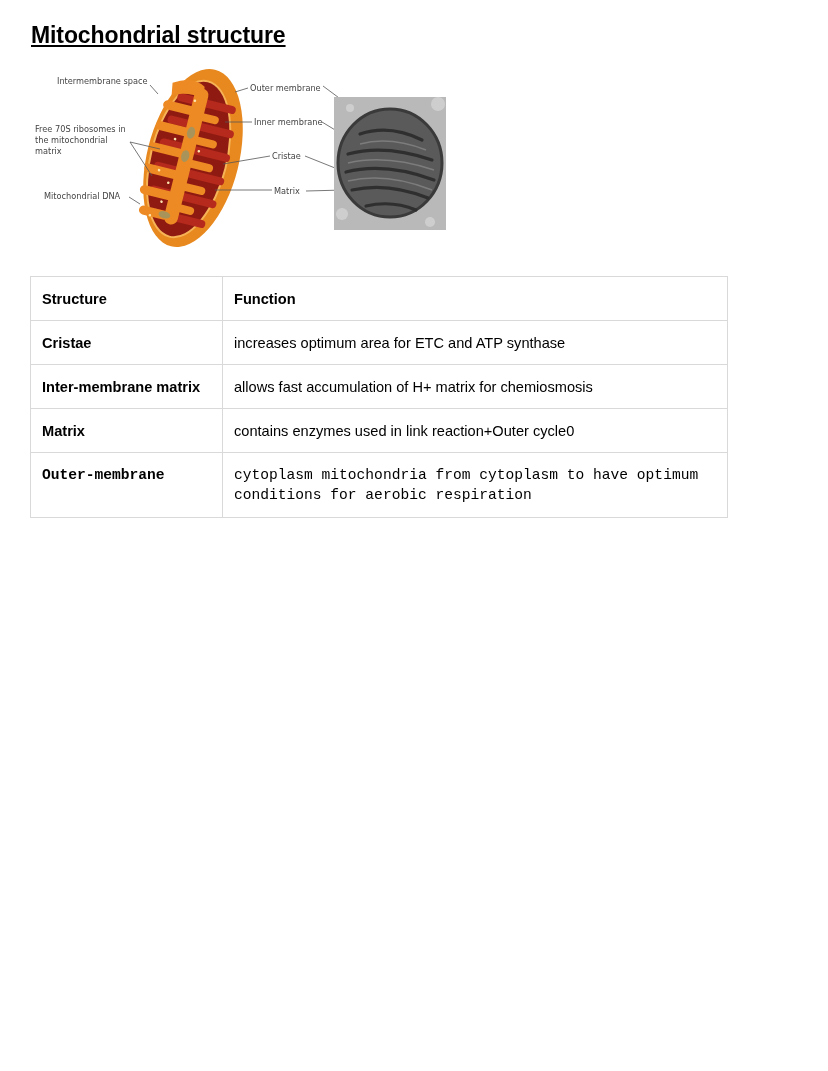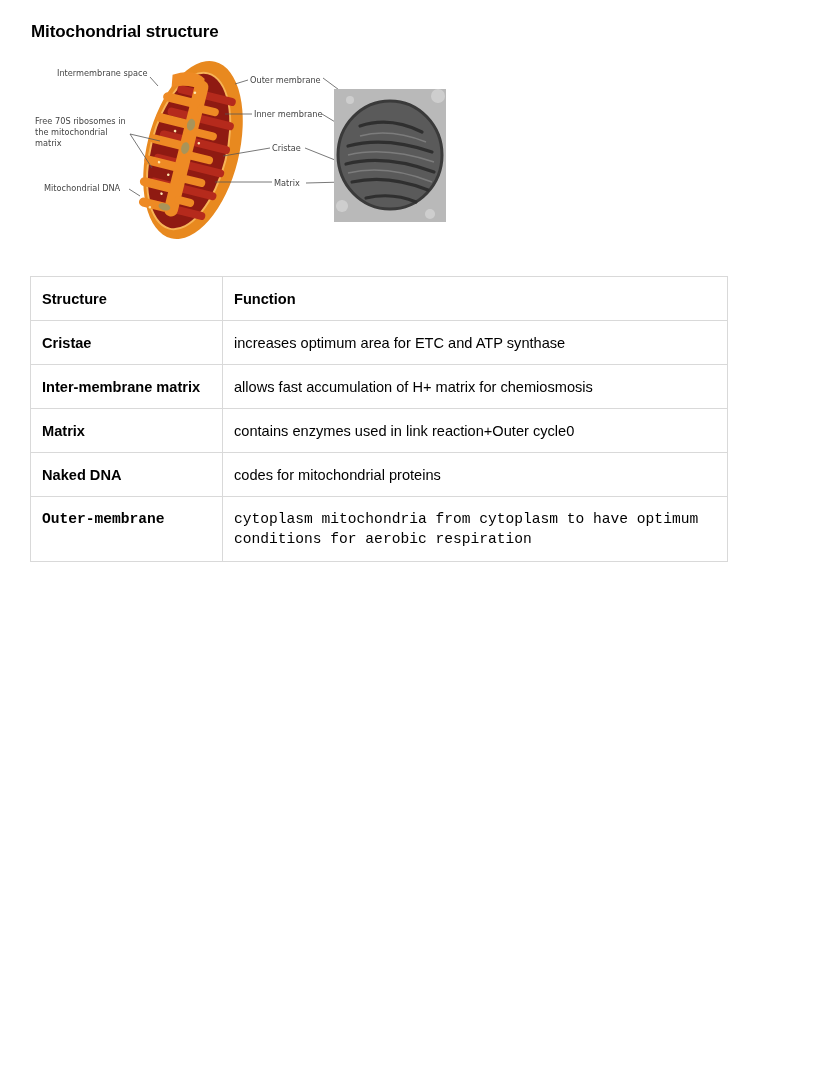--- a/index.html
+++ b/index.html
@@ -1,20 +1,20 @@
 <!DOCTYPE html>
 <html><head>
 <meta charset="utf-8">
 <style>
   html, body { margin: 0; padding: 0; background: #ffffff; }
   body { width: 828px; height: 1071px; position: relative; overflow: hidden;
          font-family: "Liberation Sans", sans-serif; color: #000; }
   .title { position: absolute; left: 31px; top: 22px; margin: 0;
-           font-size: 17px; font-weight: bold; letter-spacing: -0.1px; }
-  .figure { position: absolute; left: 30px; top: 56px; width: 420px; height: 190px; }
+           font-size: 23px; font-weight: bold; letter-spacing: -0.1px; text-decoration: underline; }
+  .figure { position: absolute; left: 30px; top: 64px; width: 420px; height: 190px; }
   .figure svg { display: block; }
   .lbl { font-family: "DejaVu Sans", sans-serif; font-size: 8.2px; fill: #444; font-weight: normal; }
   table.info { position: absolute; left: 30px; top: 276px; width: 698px;
                border-collapse: collapse; font-size: 14.6px; }
   table.info td, table.info th { border: 1px solid #d9d9d9; vertical-align: top;
                padding: 12px 10px 11px 11px; text-align: left; line-height: 20px; }
   table.info th { font-weight: bold; }
   table.info td.struct { font-weight: bold; width: 170px; }
   table.info tr { height: 43px; }
   table.info tr.tall td { padding-bottom: 12px; font-family: Liberation Mono, monospace; }
@@ -137,22 +137,18 @@
       <td>increases optimum area for ETC and ATP synthase</td>
     </tr>
     <tr>
       <td class="struct">Inter-membrane matrix</td>
       <td>allows fast accumulation of H+ matrix for chemiosmosis</td>
     </tr>
     <tr>
       <td class="struct">Matrix</td>
       <td>contains enzymes used in link reaction+Outer cycle0</td>
     </tr>
-    <tr>
-      <td class="struct">Naked DNA</td>
-      <td>codes for mitochondrial proteins</td>
-    </tr>
     <tr class="tall">
       <td class="struct">Outer-membrane</td>
       <td>cytoplasm mitochondria from cytoplasm to have optimum conditions for aerobic respiration</td>
     </tr>
   </tbody>
 </table>
 
 </body></html>

